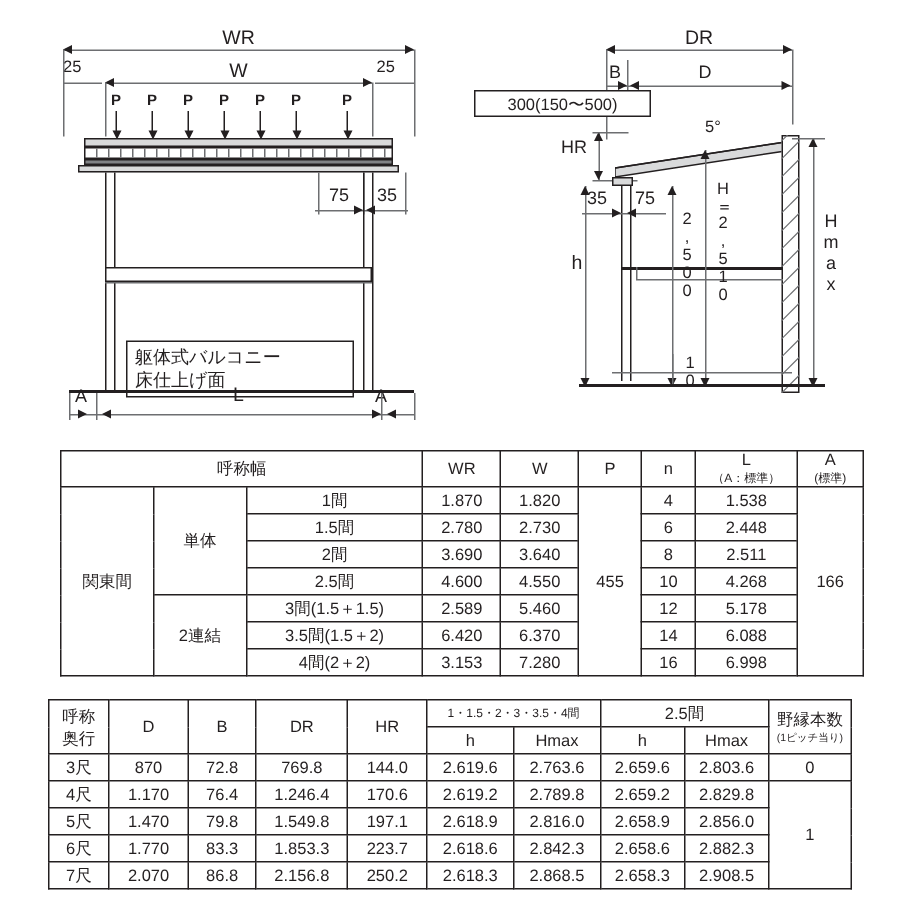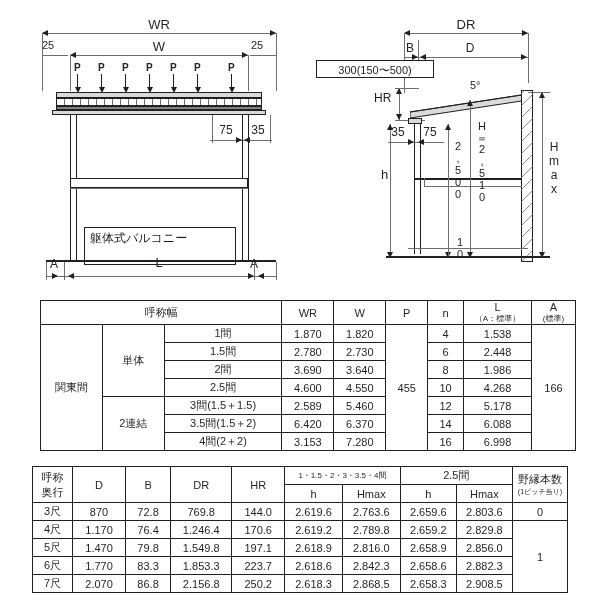--- a/index.html
+++ b/index.html
@@ -151,20 +151,21 @@
     <div class="ln v1" style="left:70px;  top:115px; height:145px;"></div>
     <div class="ln v1" style="left:76px;  top:115px; height:145px;"></div>
     <div class="ln v1" style="left:242px; top:115px; height:145px;"></div>
     <div class="ln v1" style="left:248px; top:115px; height:145px;"></div>
 
     <div class="box" style="left:70px; top:178px; width:178px; height:10px; background:#ffffff;"></div>
     <div class="ln h1 gray" style="left:70px; top:188px; width:178px;"></div>
 
     <div class="callout" style="left:84px; top:183px; width:152px; height:38px;margin-top:44px;">
       <div>躯体式バルコニー</div>
+      <div>床仕上げ面</div>
     </div>
 
     <div class="ln h1" style="left:46px; top:260px; width:230px; height:2px;"></div>
 
     <div class="t c" style="left:54px; top:258px; font-size:12px;">A</div>
     <div class="t c" style="left:254px; top:258px; font-size:12px;">A</div>
     <div class="t c" style="left:159px; top:256px; font-size:13px;">L</div>
 
     <div class="ln h1 gray" style="left:46px; top:276px; width:230px;"></div>
     <div class="ln v1 gray" style="left:46px;  top:262px; height:18px;"></div>
@@ -322,21 +323,21 @@
       <td>2.780</td>
       <td>2.730</td>
       <td>6</td>
       <td>2.448</td>
     </tr>
     <tr>
       <td>2間</td>
       <td>3.690</td>
       <td>3.640</td>
       <td>8</td>
-      <td>1.986</td>
+      <td>2.511</td>
     </tr>
     <tr>
       <td>2.5間</td>
       <td>4.600</td>
       <td>4.550</td>
       <td>10</td>
       <td>4.268</td>
     </tr>
     <tr>
       <td rowspan="3">2連結</td>

